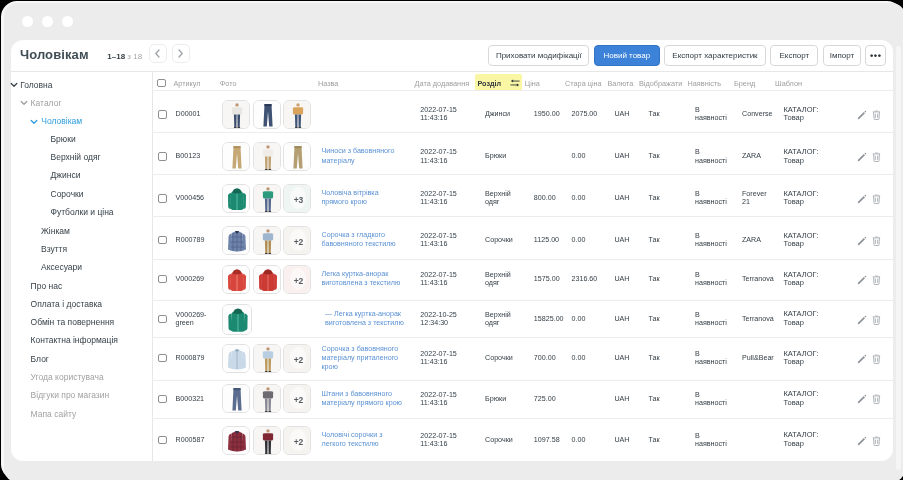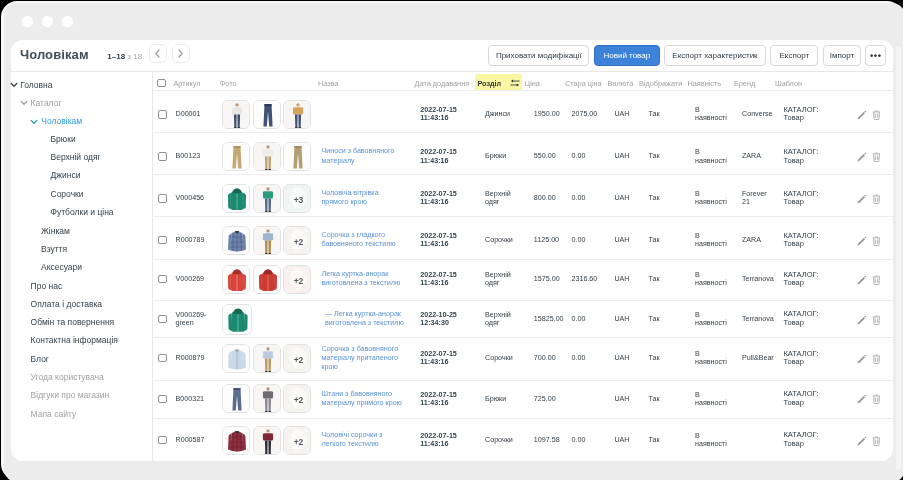--- a/index.html
+++ b/index.html
@@ -18,21 +18,21 @@
 #ytag { position:absolute; left:474.5px; top:73.5px; width:47.5px; height:17.5px; background:#f9f6a4; border-radius:2px; }
 #ytxt { position:absolute; left:477.5px; top:79px; font-size:7.2px; font-weight:bold; color:#33383c; }
 .sep { position:absolute; left:152px; width:741.5px; height:1px; background:#ededed; }
 .row { position:absolute; left:152px; width:741.5px; height:42px; font-size:7.15px; color:#333d45; }
 .row .cell { position:absolute; top:0; height:100%; display:flex; align-items:center; }
 .row .cell.ctr { justify-content:center; text-align:center; }
 .row .cell span { line-height:1.16; }
 .lnk { line-height:1.27 !important; }
 .row .cell.tpl { font-size:7.5px; }
 .lnk { color:#5a91d4; }
-.dt { font-weight:bold; color:#36434c; }
+.dt { font-weight:normal; color:#36434c; }
 .cbw { position:absolute; left:6px; top:0; height:100%; display:flex; align-items:center; }
 .cb { width:8.5px; height:8.5px; border:1px solid #8f8f8f; border-radius:2px; background:#fff; }
 .thumb { width:28px; height:29px; border:1px solid #e2e2e2; border-radius:6px; background:#fff; overflow:hidden; margin-right:2.6px; }
 .thumb svg { display:block; }
 .thumb.big { width:30px; height:31px; }
 .thumb.big svg { transform:scale(1.07); transform-origin:0 0; }
 .snav { font-size:8.5px; white-space:nowrap; }
 #hcb { position:absolute; left:157px; top:78.5px; width:8.5px; height:8.5px; border:1px solid #8f8f8f; border-radius:2px; background:#fff; }
 #sbar { position:absolute; right:2px; top:46px; width:5px; height:424px; background:#f5f5f5; border-radius:2.5px; }
 </style></head>
@@ -249,23 +249,20 @@
       </div>
  <div class="cell" style="left:169.5px;width:92px">
         <span class="lnk">Чиноси з бавовняного<br>матеріалу</span>
       </div>
  <div class="cell" style="left:268.3px;width:57px">
         <span class="dt">2022-07-15<br>11:43:16</span>
       </div>
  <div class="cell" style="left:333px;width:46px">
         <span>Брюки</span>
       </div>
- <div class="cell" style="left:381.8px;width:52px">
-        <span>550.00</span>
-      </div>
  <div class="cell" style="left:419.5px;width:52px">
         <span>0.00</span>
       </div>
  <div class="cell ctr" style="left:448px;width:44px">
         <span>UAH</span>
       </div>
  <div class="cell ctr" style="left:482px;width:40px">
         <span>Так</span>
       </div>
  <div class="cell" style="left:543px;width:42px">

